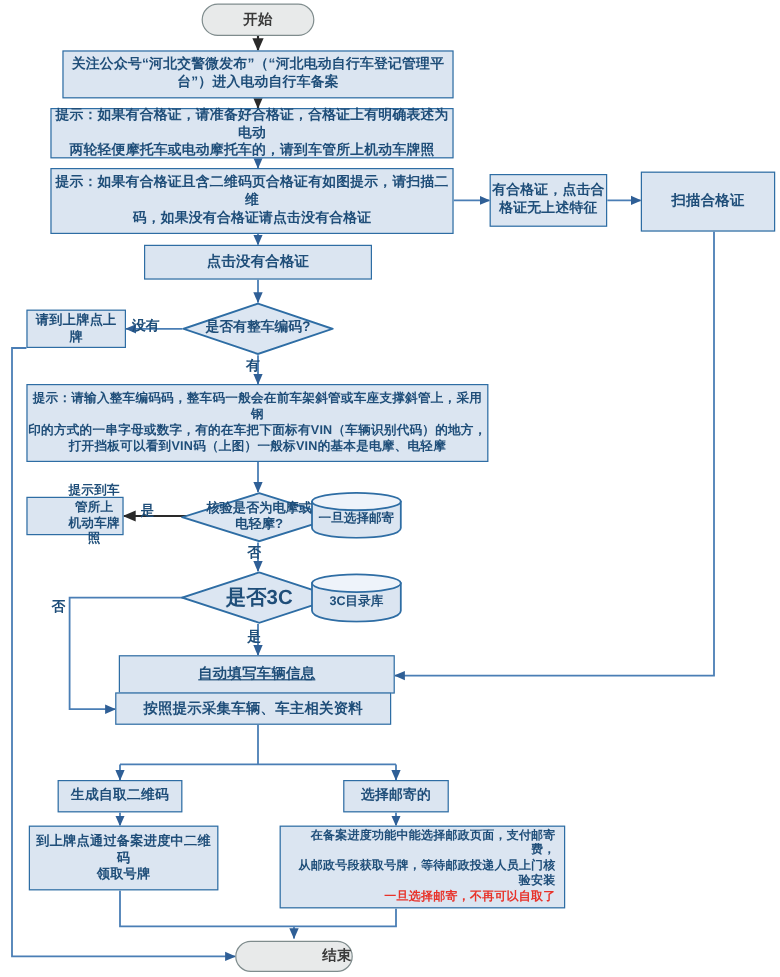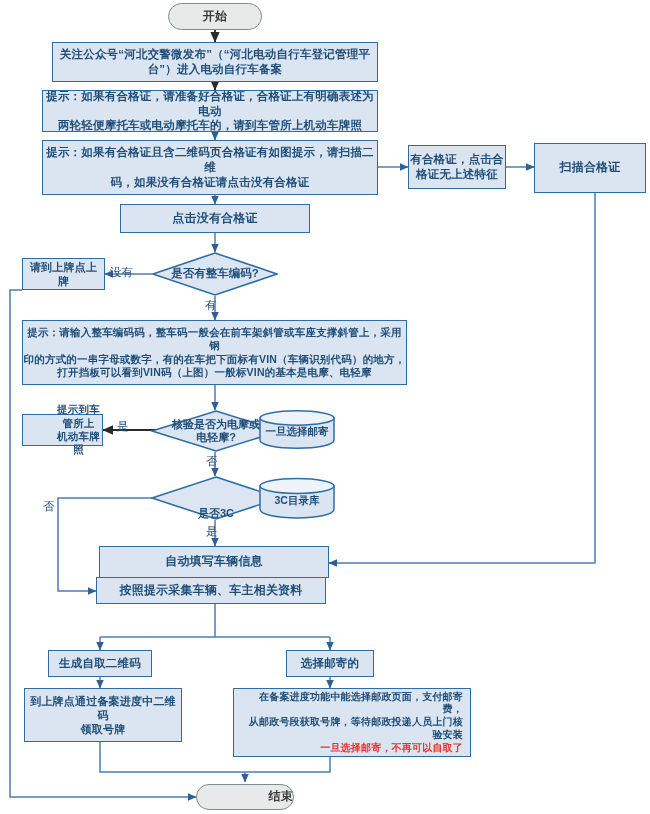--- a/index.html
+++ b/index.html
@@ -96,21 +96,21 @@
   }
   .db .dblabel {
     position: relative;
     z-index: 2;
     padding-top: 6px;
   }
   
   .edge-label {
     position: absolute;
     color: #1f4e79;
-    font-weight: normal;
+    font-weight: bold;
     background: transparent;
     line-height: 1;
     white-space: nowrap;
   }
   .warn {
     color: #e8322a;
     font-weight: bold;
     display: block;
   }
   .line-block {
@@ -274,36 +274,36 @@
   </div>
 
   <div class="db" style="left:258px; top:409px; width:78px; height:40px; font-size:10.5px;">
     <svg class="cyl" viewBox="0 0 78 40" preserveAspectRatio="none">
       <path d="M2,9 L2,31 C2,36 18,39.2 39,39.2 C60,39.2 76,36 76,31 L76,9 Z" fill="#dbe5f1" stroke="#2e6da4" stroke-width="1.5"></path>
       <ellipse cx="39" cy="9" rx="37" ry="7.2" fill="#eef3fa" stroke="#2e6da4" stroke-width="1.5"></ellipse>
     </svg>
     <span class="dblabel">一旦选择邮寄</span>
   </div>
 
-  <div class="diamond" style="left:151px; top:476px; width:130px; height:44px; font-size:11px;align-items:flex-end;">
+  <div class="diamond" style="left:151px; top:476px; width:130px; height:44px; font-size:17px;">
     <svg class="dshape" viewBox="0 0 130 44" preserveAspectRatio="none">
       <polygon points="65,1 129,22 65,43 1,22" fill="#dce6f2" stroke="#2e6da4" stroke-width="1.6"></polygon>
     </svg>
     <span class="dlabel">是否3C</span>
   </div>
 
   <div class="db" style="left:258px; top:477px; width:78px; height:42px; font-size:10.5px;">
     <svg class="cyl" viewBox="0 0 78 42" preserveAspectRatio="none">
       <path d="M2,9 L2,32 C2,37.5 18,41 39,41 C60,41 76,37.5 76,32 L76,9 Z" fill="#dbe5f1" stroke="#2e6da4" stroke-width="1.5"></path>
       <ellipse cx="39" cy="9" rx="37" ry="7.4" fill="#eef3fa" stroke="#2e6da4" stroke-width="1.5"></ellipse>
     </svg>
     <span class="dblabel">3C目录库</span>
   </div>
 
-  <div class="node box" style="left:99px; top:546px; width:230px; height:32px; font-size:12px;">
+  <div class="node box" style="left:99px; top:546px; width:230px; height:32px; font-size:12px;text-decoration:underline;">
     <span>自动填写车辆信息</span>
   </div>
 
   <div class="node box" style="left:96px; top:577px; width:230px; height:27px; font-size:12px; top:577px;">
     <span>按照提示采集车辆、车主相关资料</span>
   </div>
 
   <div class="node box" style="left:48px; top:650px; width:104px; height:27px; font-size:11.5px;">
     <span>生成自取二维码</span>
   </div>

